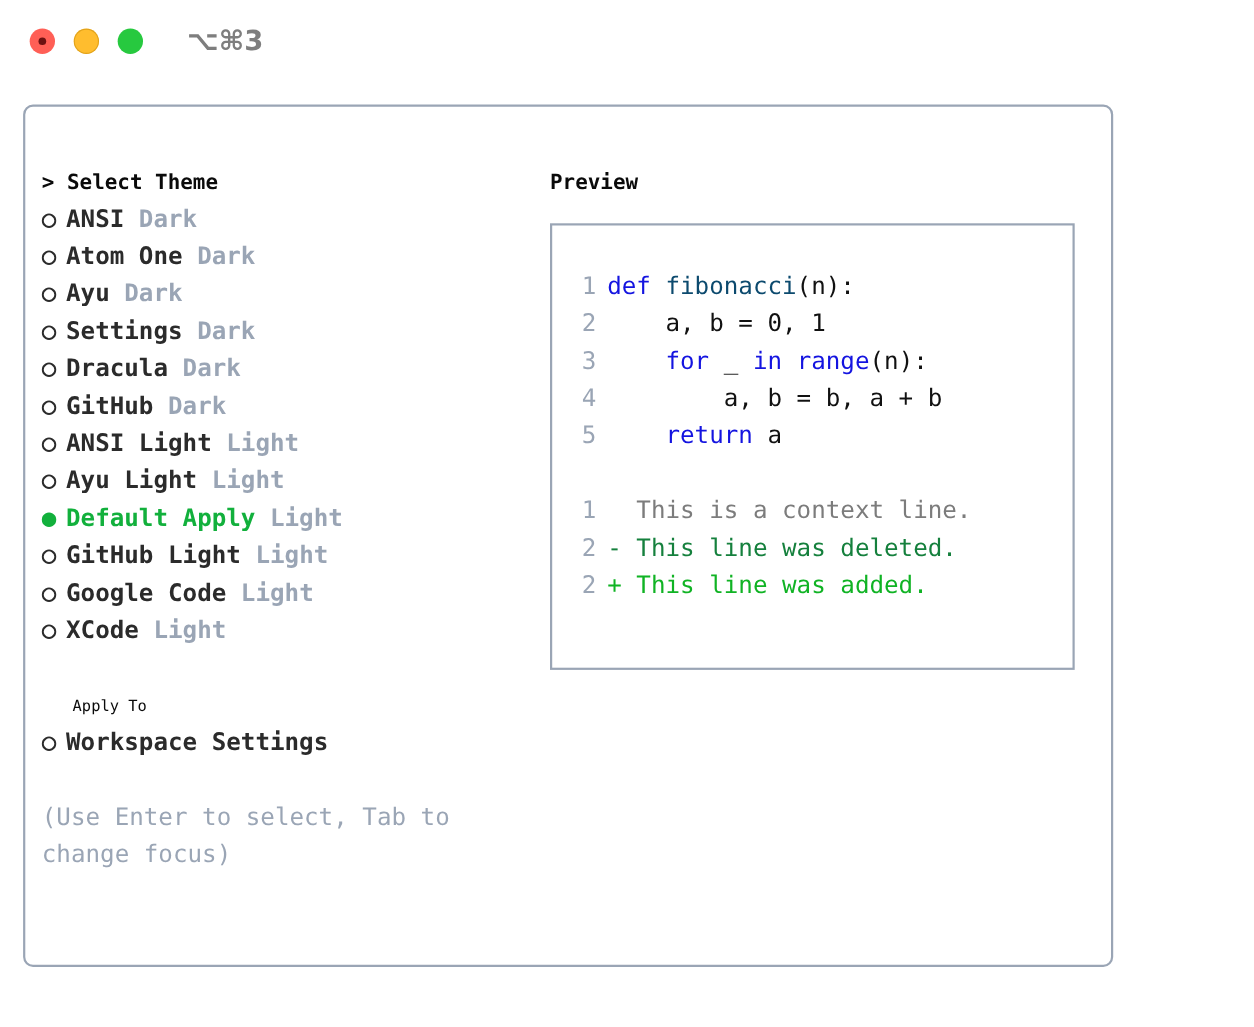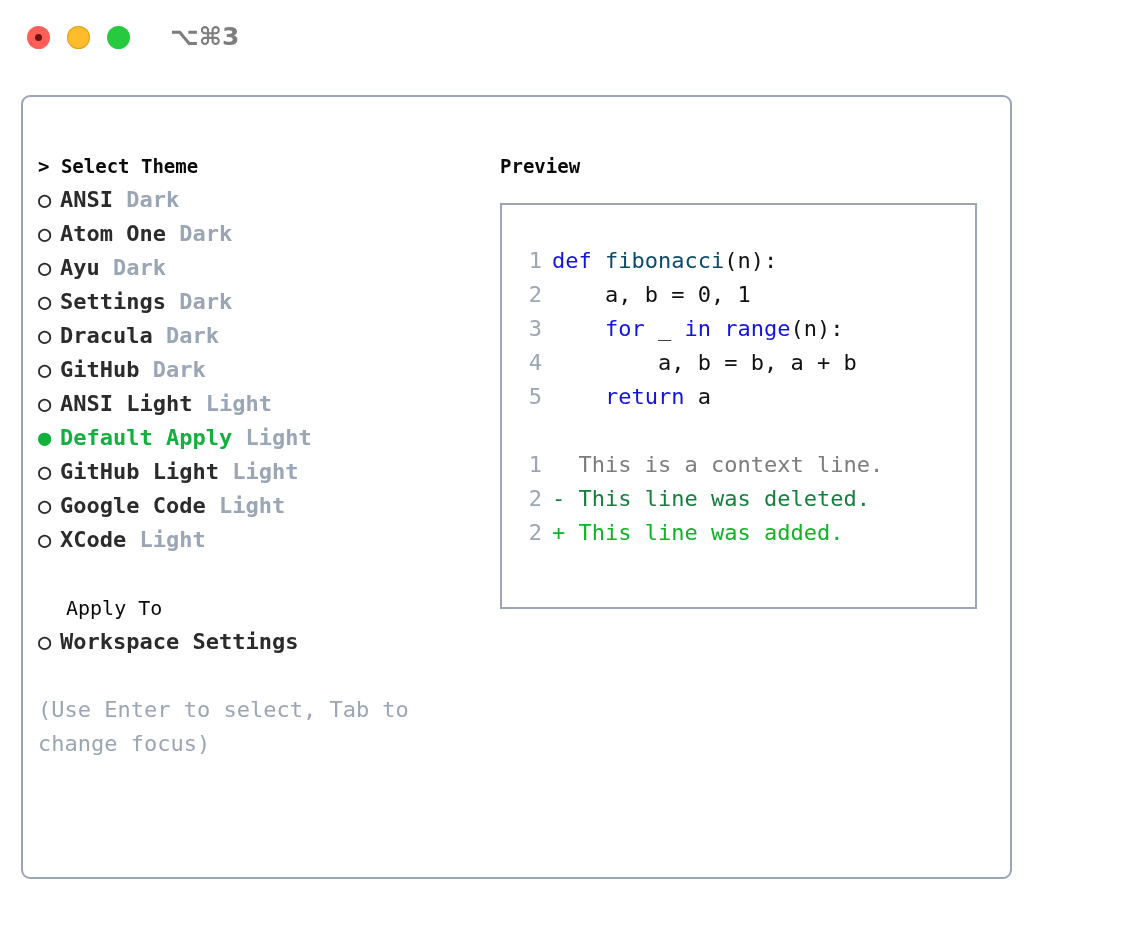--- a/index.html
+++ b/index.html
@@ -124,21 +124,21 @@
     color: #2b2b2b;
   }
   .marker-selected { color: #12b03c; }
   .name { color: #2b2b2b; }
   .name-selected { color: #12b03c; }
   .mode { color: #9aa5b5; }
 
   .group-header {
     height: 34px;
     line-height: 34px;
-    font-size: 20px;
+    font-size: 14px;
     color: #0a0a0a;
     white-space: pre;
     padding-left: 28px;
   }
 
   .spacer-1 { height: 34px; }
   .spacer-2 { height: 34px; }
 
   .hint {
     font-size: 22px;
@@ -205,20 +205,21 @@
         <div class="section-header">&gt; Select Theme</div>
 
         <div class="list" id="theme-list">
             <div class="row"><span class="marker">○</span><span class="name">ANSI</span><span> </span><span class="mode">Dark</span></div>
             <div class="row"><span class="marker">○</span><span class="name">Atom One</span><span> </span><span class="mode">Dark</span></div>
             <div class="row"><span class="marker">○</span><span class="name">Ayu</span><span> </span><span class="mode">Dark</span></div>
             <div class="row"><span class="marker">○</span><span class="name">Settings</span><span> </span><span class="mode">Dark</span></div>
             <div class="row"><span class="marker">○</span><span class="name">Dracula</span><span> </span><span class="mode">Dark</span></div>
             <div class="row"><span class="marker">○</span><span class="name">GitHub</span><span> </span><span class="mode">Dark</span></div>
             <div class="row"><span class="marker">○</span><span class="name">ANSI Light</span><span> </span><span class="mode">Light</span></div>
+            <div class="row"><span class="marker">○</span><span class="name">Ayu Light</span><span> </span><span class="mode">Light</span></div>
             <div class="row"><span class="marker marker-selected">●</span><span class="name name-selected">Default Apply</span><span> </span><span class="mode">Light</span></div>
             <div class="row"><span class="marker">○</span><span class="name">GitHub Light</span><span> </span><span class="mode">Light</span></div>
             <div class="row"><span class="marker">○</span><span class="name">Google Code</span><span> </span><span class="mode">Light</span></div>
             <div class="row"><span class="marker">○</span><span class="name">XCode</span><span> </span><span class="mode">Light</span></div>
           </div>
 
         <div class="spacer-1"></div>
 
         <div class="group-header">Apply To</div>
 

